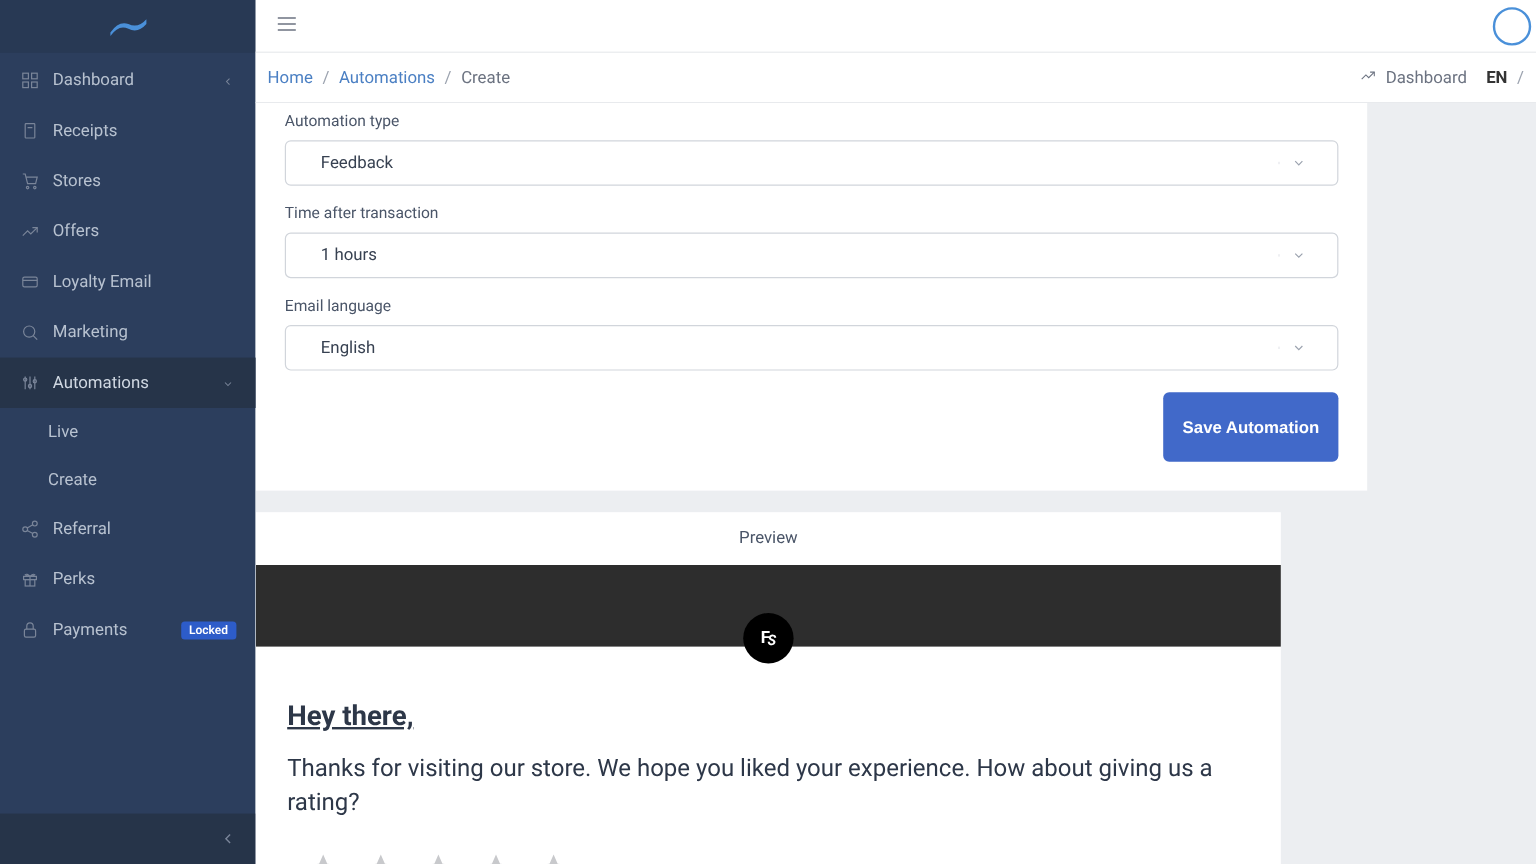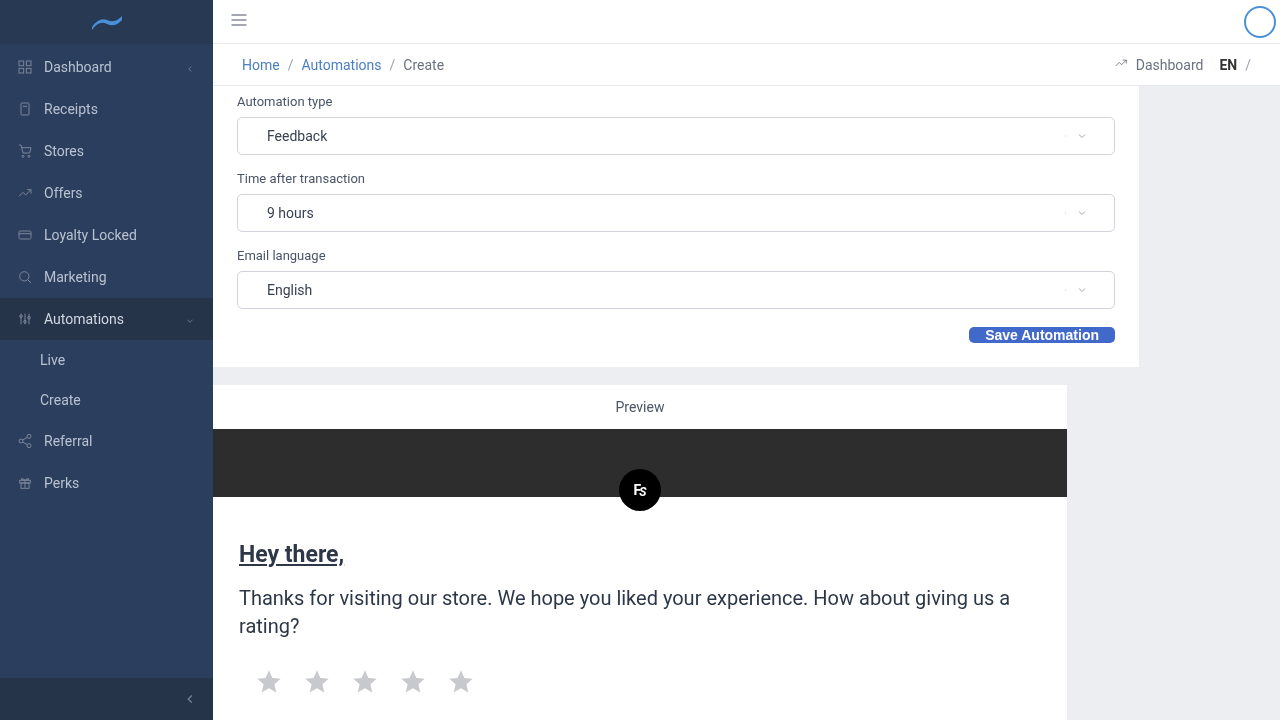--- a/index.html
+++ b/index.html
@@ -133,21 +133,21 @@
       border: 2px solid #4a90d9;
       background: #fff;
       margin-right: -12px;
     }
     .breadcrumb-bar {
       height: 42px;
       border-bottom: 1px solid #e8eaed;
       display: flex;
       align-items: center;
       justify-content: space-between;
-      padding: 0 29px;
+      padding: 0 10px;
       font-size: 14px;
     }
     .breadcrumb {
       display: flex;
       align-items: center;
       gap: 8px;
     }
     .breadcrumb-link {
       color: #4a7fc3;
       cursor: pointer;
@@ -225,21 +225,21 @@
     }
     .form-actions {
       display: flex;
       justify-content: flex-end;
       margin-top: 18px;
     }
     .btn-primary {
       background: #4169c9;
       color: #fff;
       border: none;
-      padding: 0 16px;
+      padding: 21px 16px;
       border-radius: 5px;
       font-size: 14px;
       font-weight: 600;
       cursor: pointer;
     }
     .preview-card {
       background: #fff;
       margin-top: 18px;
       width: 854px;
     }
@@ -358,21 +358,21 @@
           </span>
         <span class="sidebar-item-label">Offers</span>
       </div>
       <div class="sidebar-item">
         <span class="sidebar-item-icon">
             <svg width="16" height="16" viewBox="0 0 24 24">
               <rect x="3" y="6" width="18" height="12" rx="2"></rect>
               <line x1="3" y1="10" x2="21" y2="10"></line>
             </svg>
           </span>
-        <span class="sidebar-item-label">Loyalty Locked</span>
+        <span class="sidebar-item-label">Loyalty Email</span>
       </div>
       <div class="sidebar-item">
         <span class="sidebar-item-icon">
             <svg width="16" height="16" viewBox="0 0 24 24">
               <circle cx="11" cy="11" r="7"></circle>
               <line x1="21" y1="21" x2="16" y2="16"></line>
             </svg>
           </span>
         <span class="sidebar-item-label">Marketing</span>
       </div>
@@ -413,20 +413,30 @@
       <div class="sidebar-item">
         <span class="sidebar-item-icon">
             <svg width="16" height="16" viewBox="0 0 24 24">
               <rect x="4" y="8" width="16" height="4"></rect>
               <rect x="6" y="12" width="12" height="8"></rect>
               <line x1="12" y1="8" x2="12" y2="20"></line>
               <path d="M12 8 Q8 4 6 6 Q8 8 12 8 Q16 4 18 6 Q16 8 12 8"></path>
             </svg>
           </span>
         <span class="sidebar-item-label">Perks</span>
+      </div>
+      <div class="sidebar-item">
+        <span class="sidebar-item-icon">
+            <svg width="16" height="16" viewBox="0 0 24 24">
+              <rect x="5" y="11" width="14" height="10" rx="2"></rect>
+              <path d="M8 11V7a4 4 0 0 1 8 0v4"></path>
+            </svg>
+          </span>
+        <span class="sidebar-item-label">Payments</span>
+        <span class="badge-locked">Locked</span>
       </div>
     </nav>
     <div class="sidebar-footer">
       <svg width="14" height="14" viewBox="0 0 24 24">
           <polyline points="15 18 9 12 15 6"></polyline>
         </svg>
     </div>
   </aside>
 
   <main class="main">
@@ -471,21 +481,21 @@
             <span class="select-arrow">
                 <svg width="12" height="12" viewBox="0 0 24 24">
                   <polyline points="6 9 12 15 18 9"></polyline>
                 </svg>
               </span>
           </div>
         </div>
         <div class="form-group">
           <label class="form-label">Time after transaction</label>
           <div class="select">
-            <span class="select-value">9 hours</span>
+            <span class="select-value">1 hours</span>
             <span class="select-arrow">
                 <svg width="12" height="12" viewBox="0 0 24 24">
                   <polyline points="6 9 12 15 18 9"></polyline>
                 </svg>
               </span>
           </div>
         </div>
         <div class="form-group">
           <label class="form-label">Email language</label>
           <div class="select">

